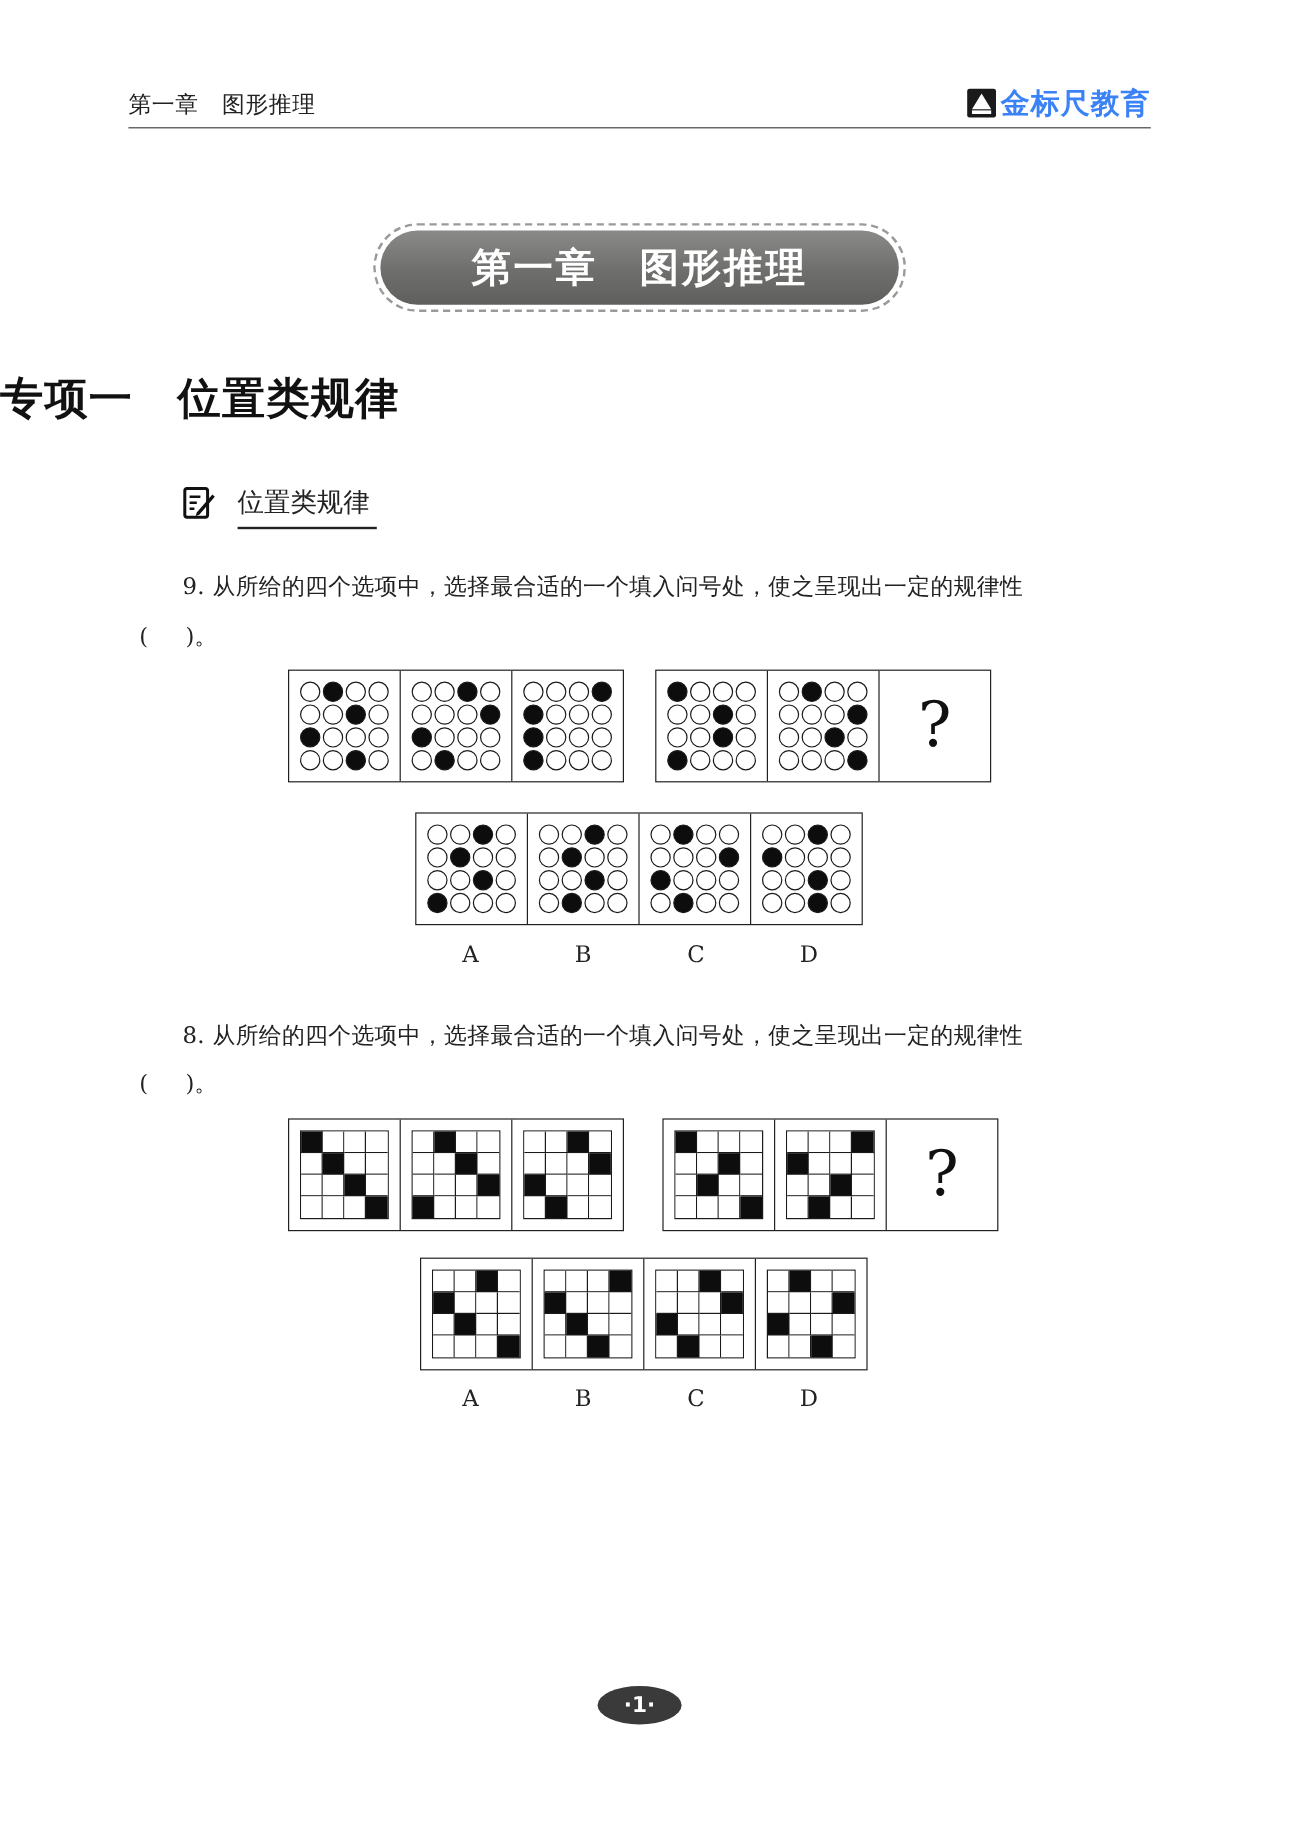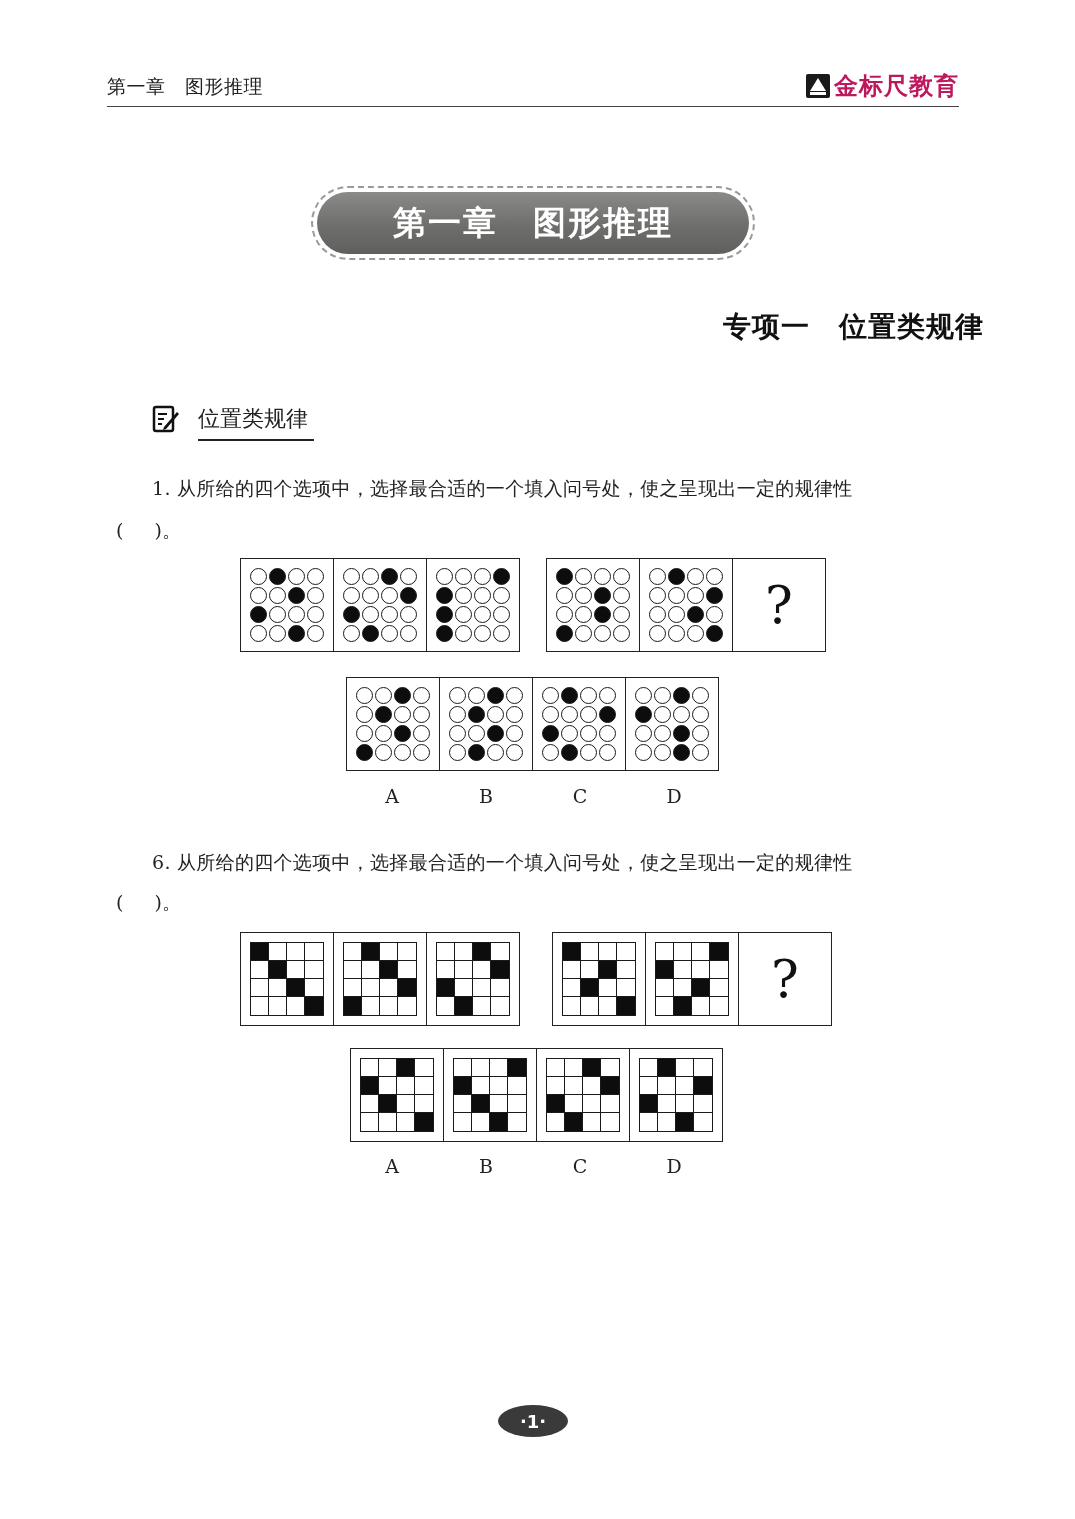--- a/index.html
+++ b/index.html
@@ -9,34 +9,34 @@
   .running-header { position: absolute; left: 107px; top: 72px; width: 852px; height: 36px; }
   .running-title { position: absolute; left: 0; top: 2px; font-family: "DejaVu Sans", "Liberation Sans", sans-serif;
                    font-size: 19px; color: #222; letter-spacing: 0.5px; }
   .logo { position: absolute; right: 0; top: -2px; display: flex; align-items: center; gap: 4px; }
   .logo-mark { width: 24px; height: 24px; background: #1a1a1a; border-radius: 2px; position: relative; }
   .logo-mark::before { content: ""; position: absolute; left: 4px; top: 4px; width: 0; height: 0;
                        border-left: 8px solid transparent; border-right: 8px solid transparent;
                        border-bottom: 13px solid #fff; }
   .logo-mark::after { content: ""; position: absolute; left: 4px; bottom: 3px; width: 16px; height: 3px; background: #fff; }
   .logo-text { font-family: Liberation Mono, monospace; font-weight: bold; font-size: 24px;
-               color: #be185d; letter-spacing: 1px; }
+               color: #3b82f6; letter-spacing: 1px; }
   .header-rule { position: absolute; left: 107px; top: 106px; width: 852px; height: 1px; background: #444; }
 
   .chapter-banner { position: absolute; left: 311px; top: 186px; width: 444px; height: 74px;
                     border: 2px dashed #9a9a9a; border-radius: 38px; box-sizing: border-box; padding: 4px; }
   .chapter-banner-inner { width: 100%; height: 100%; border-radius: 32px;
                           background: linear-gradient(180deg, #8a8a88 0%, #6e6e6c 55%, #5f5f5d 100%);
                           display: flex; align-items: center; justify-content: center; }
   .chapter-banner-text { color: #fff; font-size: 33px; font-weight: bold; letter-spacing: 2px; white-space: pre;
                          font-family: "DejaVu Serif", "Liberation Serif", serif; }
 
-  .section-title { position: absolute; left: 0; width: 984px; top: 308px; text-align: right;
+  .section-title { position: absolute; left: 0; width: 984px; top: 308px; text-align: left;
                    font-family: "DejaVu Sans", "Liberation Sans", sans-serif; font-weight: bold;
-                   font-size: 28px; color: #111; white-space: pre; letter-spacing: 1px; }
+                   font-size: 36px; color: #111; white-space: pre; letter-spacing: 1px; }
 
   .subsection { position: absolute; left: 152px; top: 402px; height: 40px; }
   .subsection-icon { position: absolute; left: 0; top: 2px; width: 28px; height: 30px; }
   .subsection-label { position: absolute; left: 46px; top: 2px; font-family: "DejaVu Sans", "Liberation Sans", sans-serif;
                       font-size: 22px; color: #222; white-space: nowrap; }
   .subsection-rule { position: absolute; left: 46px; top: 37px; width: 116px; height: 2px; background: #222; }
 
   .question-text { position: absolute; left: 152px; font-size: 19px; color: #222; white-space: nowrap; letter-spacing: 0.3px; }
   .answer-paren { position: absolute; left: 116px; font-size: 19px; color: #222; white-space: pre; }
 
@@ -88,21 +88,21 @@
     <rect x="2" y="3" width="19" height="24" rx="2" fill="none" stroke="#111" stroke-width="2.5"></rect>
     <line x1="6" y1="10" x2="15" y2="10" stroke="#111" stroke-width="2"></line>
     <line x1="6" y1="15" x2="12" y2="15" stroke="#111" stroke-width="2"></line>
     <line x1="6" y1="20" x2="10" y2="20" stroke="#111" stroke-width="2"></line>
     <path d="M12 23 L25 8 L27 10 L14 25 L11 26 Z" fill="#111"></path>
   </svg>
   <span class="subsection-label">位置类规律</span>
   <div class="subsection-rule"></div>
 </div>
 
-<div class="question-text" style="top:476px;">1. 从所给的四个选项中，选择最合适的一个填入问号处，使之呈现出一定的规律性</div>
+<div class="question-text" style="top:476px;">9. 从所给的四个选项中，选择最合适的一个填入问号处，使之呈现出一定的规律性</div>
 <div class="answer-paren" style="top:518px;">(　  )。</div>
 
 <div class="panel-strip" style="left:240px; top:558px;" id="q1g1">
     <div class="panel">
       <div class="circle-grid">
         <div class="circle"></div>
         <div class="circle on"></div>
         <div class="circle"></div>
         <div class="circle"></div>
         <div class="circle"></div>
@@ -286,21 +286,21 @@
         <div class="circle"></div>
       </div>
     </div>
   </div>
 
 <div class="option-label" style="left:346px; top:785px;">A</div>
 <div class="option-label" style="left:440px; top:785px;">B</div>
 <div class="option-label" style="left:534px; top:785px;">C</div>
 <div class="option-label" style="left:628px; top:785px;">D</div>
 
-<div class="question-text" style="top:850px;">6. 从所给的四个选项中，选择最合适的一个填入问号处，使之呈现出一定的规律性</div>
+<div class="question-text" style="top:850px;">8. 从所给的四个选项中，选择最合适的一个填入问号处，使之呈现出一定的规律性</div>
 <div class="answer-paren" style="top:890px;">(　  )。</div>
 
 <div class="panel-strip" style="left:240px; top:932px;" id="q2g1">
     <div class="panel">
       <div class="square-grid">
         <div class="sq on"></div>
         <div class="sq"></div>
         <div class="sq"></div>
         <div class="sq"></div>
         <div class="sq"></div>

